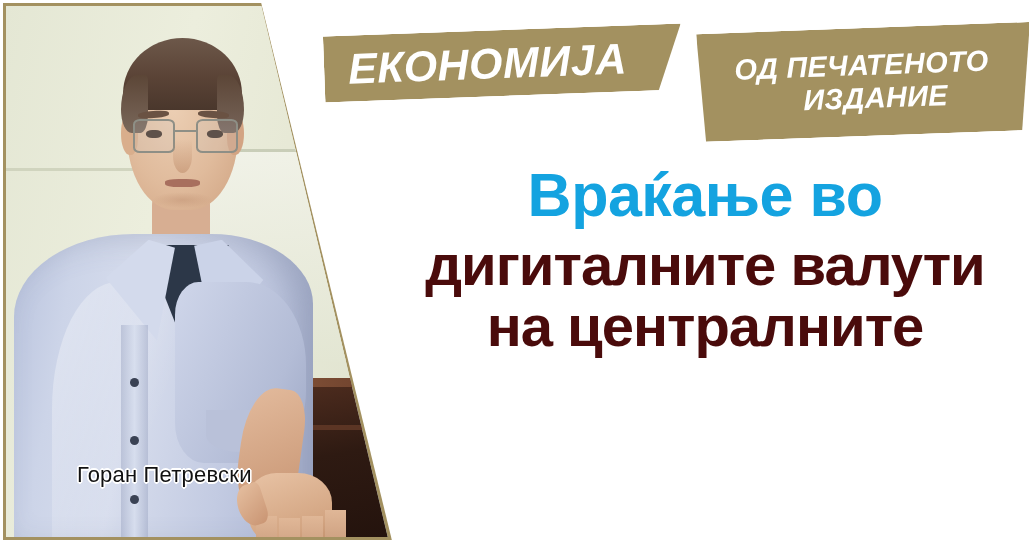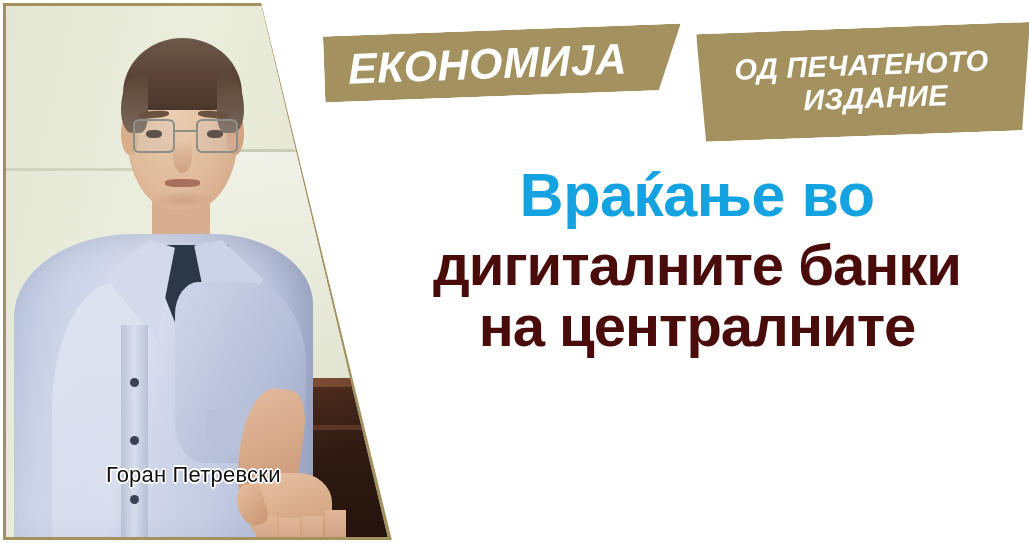--- a/index.html
+++ b/index.html
@@ -224,21 +224,20 @@
     position:absolute;
     left:77px; top:462px;
     font-size:22px;
     font-weight:400;
     color:#111111;
     letter-spacing:.2px;
     text-shadow:
        1.6px 0 0 #fff, -1.6px 0 0 #fff, 0 1.6px 0 #fff, 0 -1.6px 0 #fff,
        1.2px 1.2px 0 #fff, -1.2px 1.2px 0 #fff, 1.2px -1.2px 0 #fff, -1.2px -1.2px 0 #fff;
     white-space:nowrap;
-    margin-left:29px;
   }
 
   
   #badge-economy {
     position:absolute;
     left:324px; top:30px;
     width:358px; height:66px;
     background:#a39160;
     transform:rotate(-2.1deg);
     -webkit-clip-path: polygon(0 0, 100% 0, 93.2% 100%, 0 100%);
@@ -277,21 +276,21 @@
     font-style:italic;
     line-height:1.13;
     letter-spacing:.3px;
     white-space:nowrap;
   }
   .badge-print-line.l2 { margin-left:26px; }
 
   
   #headline {
     position:absolute;
-    left:384px; top:160px;
+    left:392px; top:160px;
     width:626px;
     text-align:center;
   }
   .hl-blue {
     display:block;
     color:#14a3e0;
     font-size:61px;
     font-weight:600;
     line-height:1.16;
     letter-spacing:-.5px;
@@ -369,17 +368,17 @@
     <span id="badge-economy-label">ЕКОНОМИЈА</span>
   </div>
 
   <div id="badge-print">
     <span class="badge-print-line l1">ОД ПЕЧАТЕНОТО</span>
     <span class="badge-print-line l2">ИЗДАНИЕ</span>
   </div>
 
   <div id="headline">
     <span class="hl-blue">Враќање во</span>
-    <span class="hl-dark d1">дигиталните банки</span>
+    <span class="hl-dark d1">дигиталните валути</span>
     <span class="hl-dark">на централните</span>
   </div>
 
 </div>
 
 </body></html>

